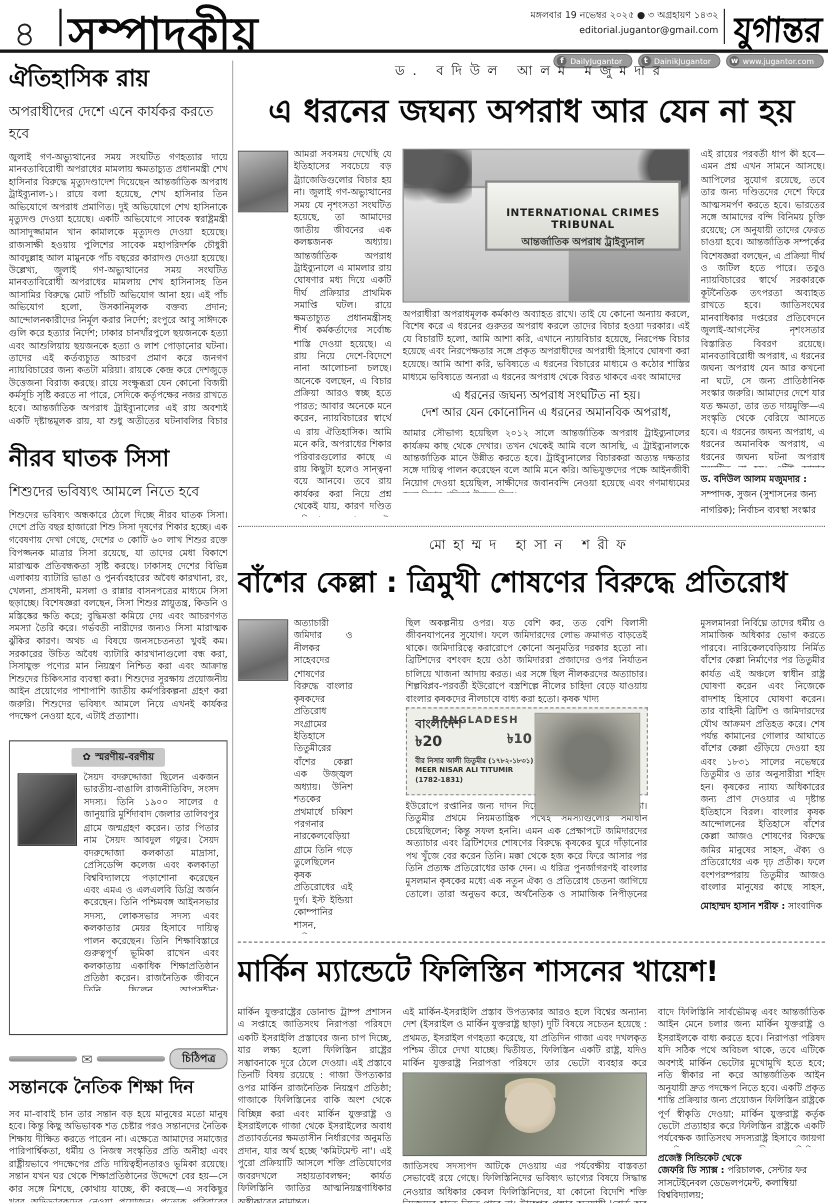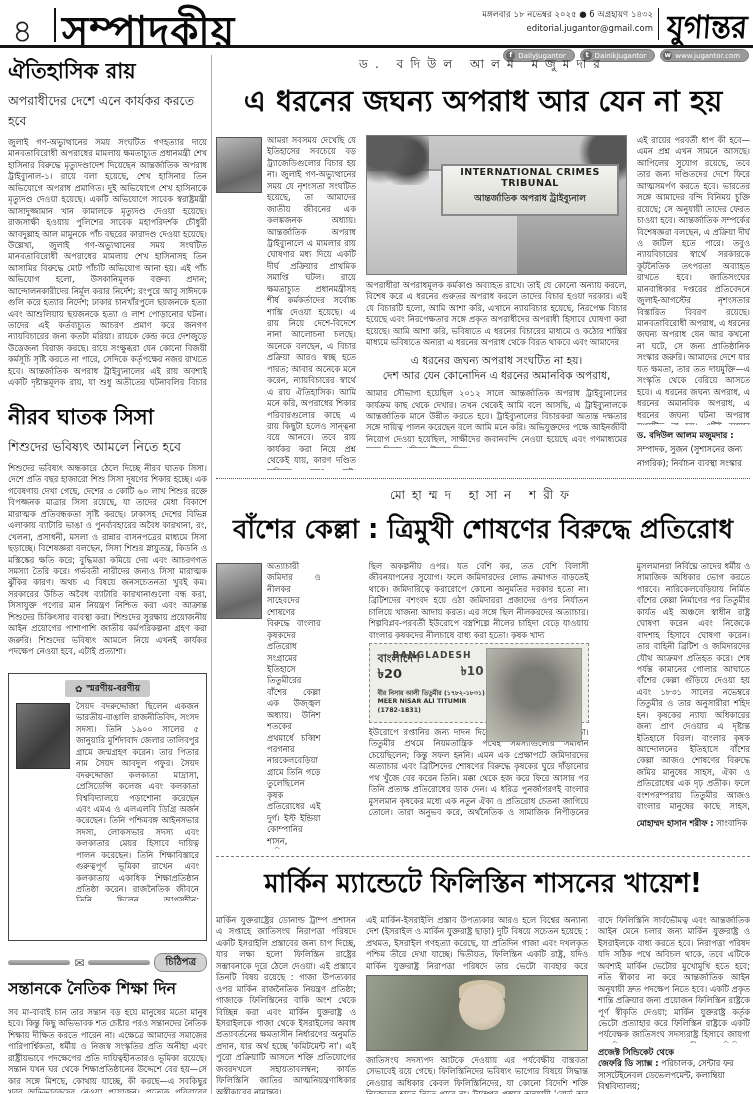--- a/index.html
+++ b/index.html
@@ -36,33 +36,33 @@
   .letters-line { flex:1; height:5px; background:linear-gradient(#bbb,#888); border-radius:3px; }
   .env-icon { font-size:12px; color:#555; }
   .letters-pill { background:#d2d2d2; border:1px solid #888; border-radius:8px; font-size:10px; font-weight:700; padding:0 10px; color:#222; }
   .letters-title { font-size:16px; font-weight:800; margin-bottom:4px; }
   .letters-body { height:86px; }
 
   
   .main { position:absolute; left:216px; top:55px; width:534px; height:1039px; overflow:hidden; }
   .byline { text-align:center; font-size:12px; letter-spacing:7px; color:#222; }
   .headline1 { text-align:center; font-size:29px; font-weight:800; margin:3px 0 8px 0; color:#0a0a0a; }
-  .headline2 { text-align:center; font-size:26px; font-weight:800; margin:3px 0 8px 0; color:#0a0a0a; }
+  .headline2 { text-align:left; font-size:26px; font-weight:800; margin:3px 0 8px 0; color:#0a0a0a; }
   .cols { display:flex; gap:10px; }
   .colA1 { width:140px; } .colB1 { width:261px; } .colC1 { width:113px; }
   .colA2 { width:140px; } .colB2 { width:222px; } .colC2 { width:152px; }
   .a1-body { height:335px; overflow:hidden; }
   .a2-body { height:288px; overflow:hidden;gap:48px; }
   .a3-body { height:186px; overflow:hidden; }
   .author-thumb { float:left; width:46px; height:56px; background:linear-gradient(160deg,#bbb,#666 70%,#888); border:1px solid #555; margin:2px 5px 2px 0; }
   .ict-photo { position:relative; width:261px; height:140px; background:linear-gradient(#c9c9c9,#aeaeae 55%,#8f8f8f); border:1px solid #777; overflow:hidden; margin-bottom:5px; }
   .ict-bldg { position:absolute; left:0; bottom:0; width:150px; height:105px; background:linear-gradient(#e6e6e6,#bdbdbd); border-top:2px solid #999; }
   .ict-trees { position:absolute; left:-8px; top:-6px; width:70px; height:55px; background:radial-gradient(circle at 30% 30%, #5c5c5c 35%, transparent 60%), radial-gradient(circle at 70% 50%, #4e4e4e 30%, transparent 55%); }
   .ict-trees2 { position:absolute; right:-8px; top:-8px; width:60px; height:60px; background:radial-gradient(circle at 60% 40%, #575757 40%, transparent 62%); }
-  .ict-sign { position:absolute; left:74px; top:28px; width:178px; height:52px; background:linear-gradient(#f4f4f0,#d8d8d2); border:2px solid #888; text-align:center; padding-top:0; }
+  .ict-sign { position:absolute; left:74px; top:28px; width:178px; height:64px; background:linear-gradient(#f4f4f0,#d8d8d2); border:2px solid #888; text-align:center; padding-top:22px; }
   .ict-sign-en { font-size:9.5px; font-weight:700; letter-spacing:0.5px; color:#222; }
   .ict-sign-bn { font-size:9px; font-weight:700; color:#333; margin-top:3px; }
   .pullquote { text-align:center; font-size:10.5px; line-height:1.5; color:#111; margin:4px 0; }
   .credit { font-size:8.3px; margin-top:4px; }
   .credit b { font-weight:800; }
   .sep-dot { border-top:1px dotted #555; margin:8px 0 7px 0; }
   .stamp { position:relative; width:220px; height:80px; border:1px dashed #888; background:#efefea; padding:3px; margin:4px 0; }
   .stamp-img { position:absolute; right:6px; top:4px; width:96px; height:94px; background:radial-gradient(circle at 50% 42%, #7a7a74 28%, #a3a39a 62%, #c2c2b8); border:1px solid #999; }
   .stamp-bn { position:absolute; left:8px; top:6px; font-size:11px; font-weight:800; color:#333; }
   .stamp-val-bn { position:absolute; left:8px; top:20px; font-size:13px; font-weight:800; color:#333; }
@@ -80,21 +80,21 @@
 </head>
 <body>
 
 <div class="page">
 
   <div>
     <div class="pagenum">৪</div>
     <div class="hdr-vbar"></div>
     <div class="section-title">সম্পাদকীয়</div>
     <div class="head-right">
-      <div>মঙ্গলবার ১৮ নভেম্বর ২০২৫ ● 6 অগ্রহায়ণ ১৪৩২</div>
+      <div>মঙ্গলবার 19 নভেম্বর ২০২৫ ● ৩ অগ্রহায়ণ ১৪৩২</div>
       <div>editorial.jugantor@gmail.com</div>
     </div>
     <div class="hdr-vbar2"></div>
     <div class="logo">যুগান্তর</div>
     <div class="hdr-rule"></div>
     <div class="badges">
       <div class="badge">
         <span class="bicon">f</span>
         <span>DailyJugantor</span>
       </div>

